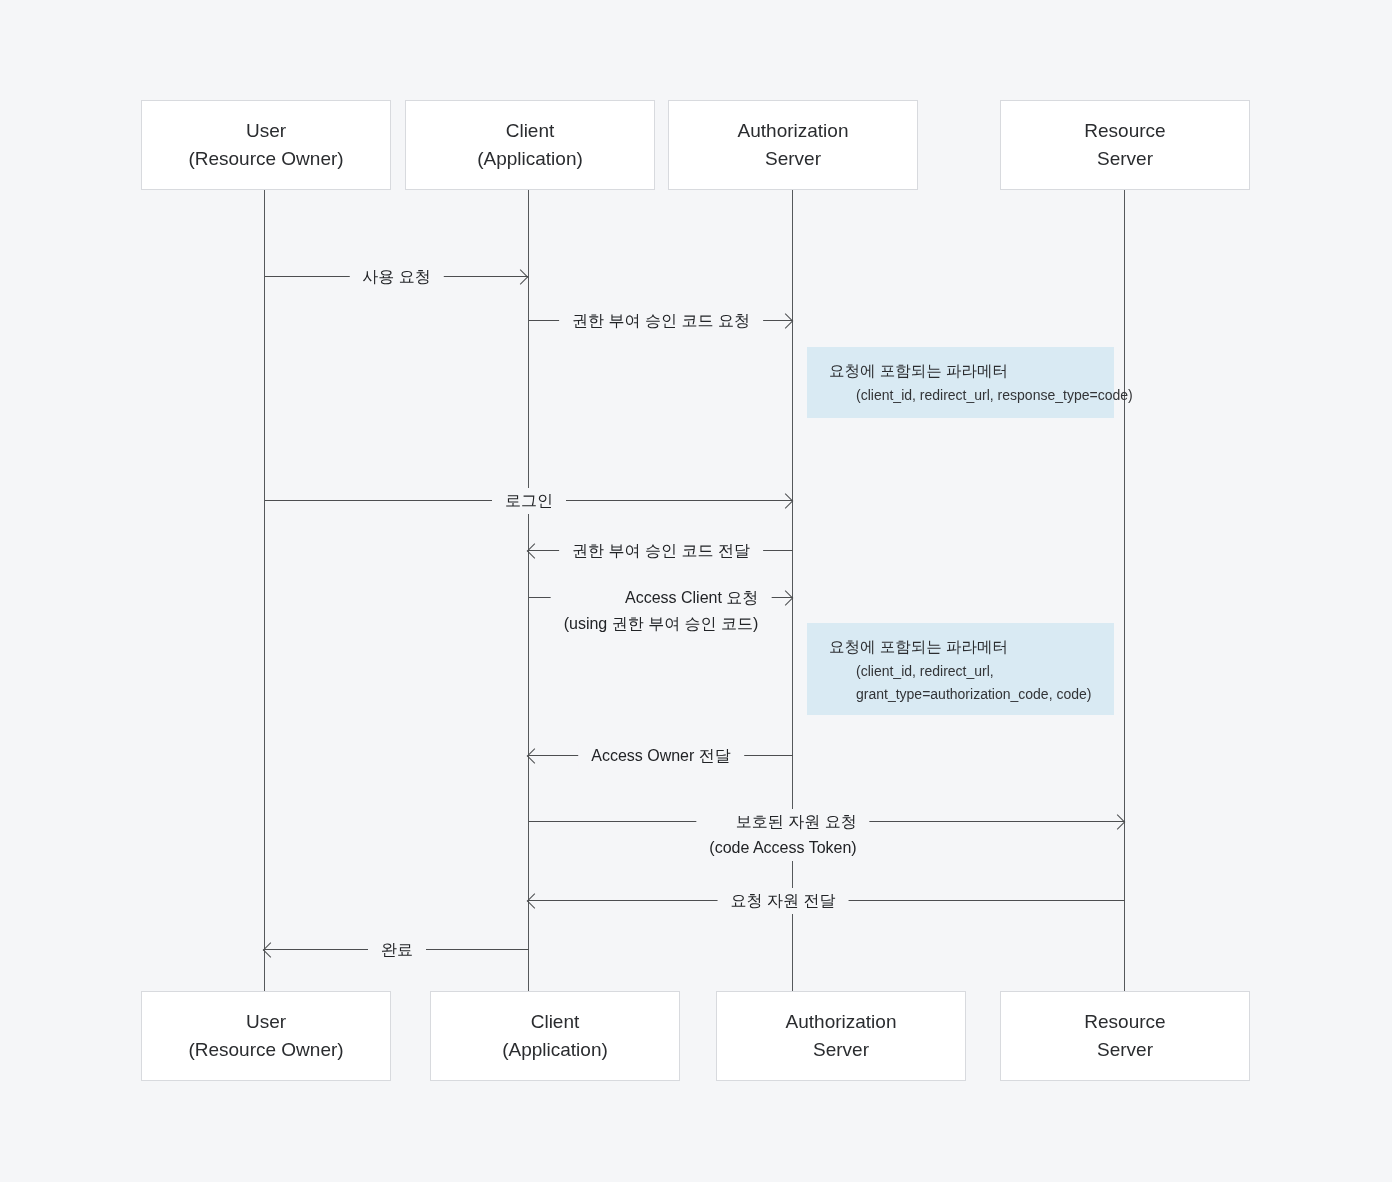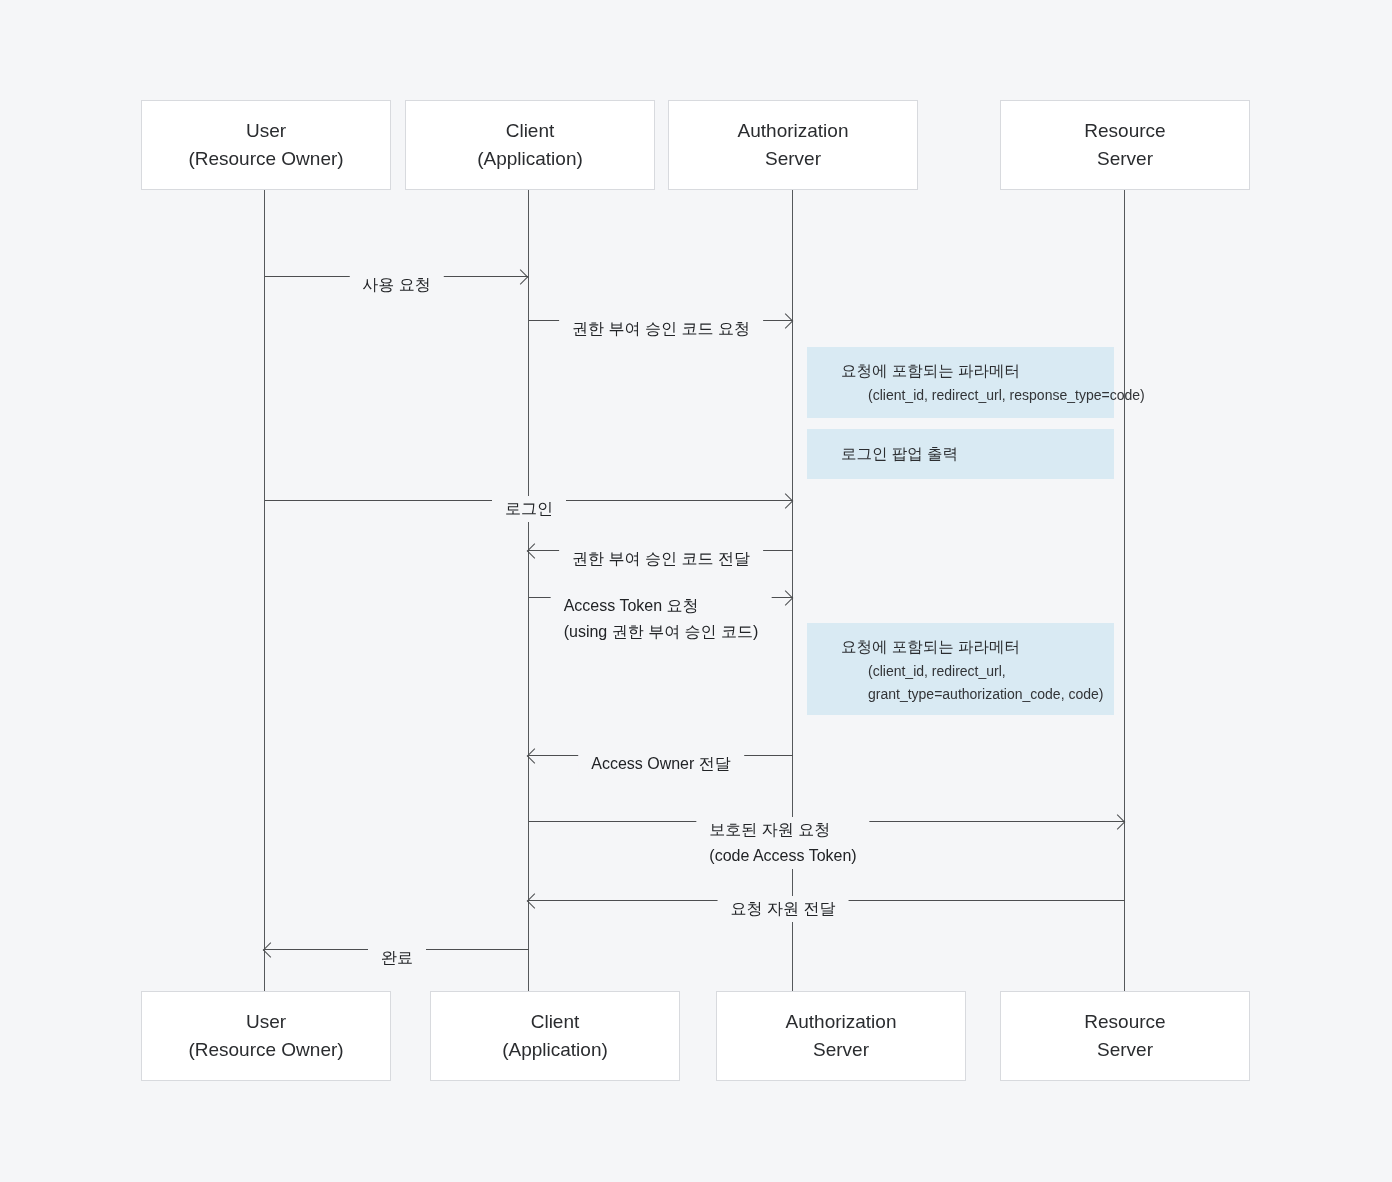--- a/index.html
+++ b/index.html
@@ -63,21 +63,21 @@
   .pos-b3 { left: 716px; top: 991px; }
   .pos-b4 { left: 1000px; top: 991px; }
 
   
   .note {
     position: absolute;
     left: 807px;
     width: 307px;
     background: var(--note-bg);
     z-index: 2;
-    padding: 11px 10px 0 34px;
+    padding: 11px 10px 0 22px;
   }
   .note span { display: block; white-space: nowrap; }
   .note .k { font-size: 15.5px; line-height: 26px; color: #2b2d30; }
   .note .c { font-size: 14px;   line-height: 23px; color: #323437; margin-left: 27px; }
   .pos-n1 { top: 347px; height: 71px; }
   .pos-n2 { top: 429px; height: 50px; padding-top: 12px; }
   .pos-n3 { top: 623px; height: 92px; }
 
   
   .msg { position: absolute; height: 0; z-index: 3; }
@@ -101,24 +101,23 @@
     left: 0;
     border-top: 1.6px solid var(--line);
     border-left: 1.6px solid var(--line);
     transform: translateY(-50%) rotate(-45deg);
   }
   .msg .lbl {
     position: absolute;
     left: 50%;
     top: 0;
     transform: translate(-50%, -50%);
-    text-align: left;
+    text-align: right;
     white-space: nowrap;
     z-index: 4;
-    margin-top: 8px;
   }
   .msg .lbl.two { transform: translate(-50%, -13px); }
   .msg .lbl span {
     display: block;
     background: var(--bg);
     padding: 0 13px;
     line-height: 26px;
     font-size: 16px;
     color: #212326;
   }
@@ -158,23 +157,20 @@
   </div>
   <div class="actor pos-t4">
     <span>Resource</span>
     <span>Server</span>
   </div>
 
   <div class="note pos-n1">
     <span class="k">요청에 포함되는 파라메터</span>
     <span class="c">(client_id, redirect_url, response_type=code)</span>
   </div>
-  <div class="note pos-n2">
-    <span class="k">로그인 팝업 출력</span>
-  </div>
   <div class="note pos-n3">
     <span class="k">요청에 포함되는 파라메터</span>
     <span class="c">(client_id, redirect_url,</span>
     <span class="c">grant_type=authorization_code, code)</span>
   </div>
 
   <div class="msg right pos-m1">
     <div class="line"></div>
     <i class="head"></i>
     <div class="lbl">
@@ -203,21 +199,21 @@
     <i class="head"></i>
     <div class="lbl">
         <span>권한 부여 승인 코드 전달</span>
       </div>
   </div>
 
   <div class="msg right pos-m5">
     <div class="line"></div>
     <i class="head"></i>
     <div class="lbl two">
-      <span>Access Token 요청</span>
+      <span>Access Client 요청</span>
       <span>(using 권한 부여 승인 코드)</span>
     </div>
   </div>
 
   <div class="msg left pos-m6">
     <div class="line"></div>
     <i class="head"></i>
     <div class="lbl">
         <span>Access Owner 전달</span>
       </div>

